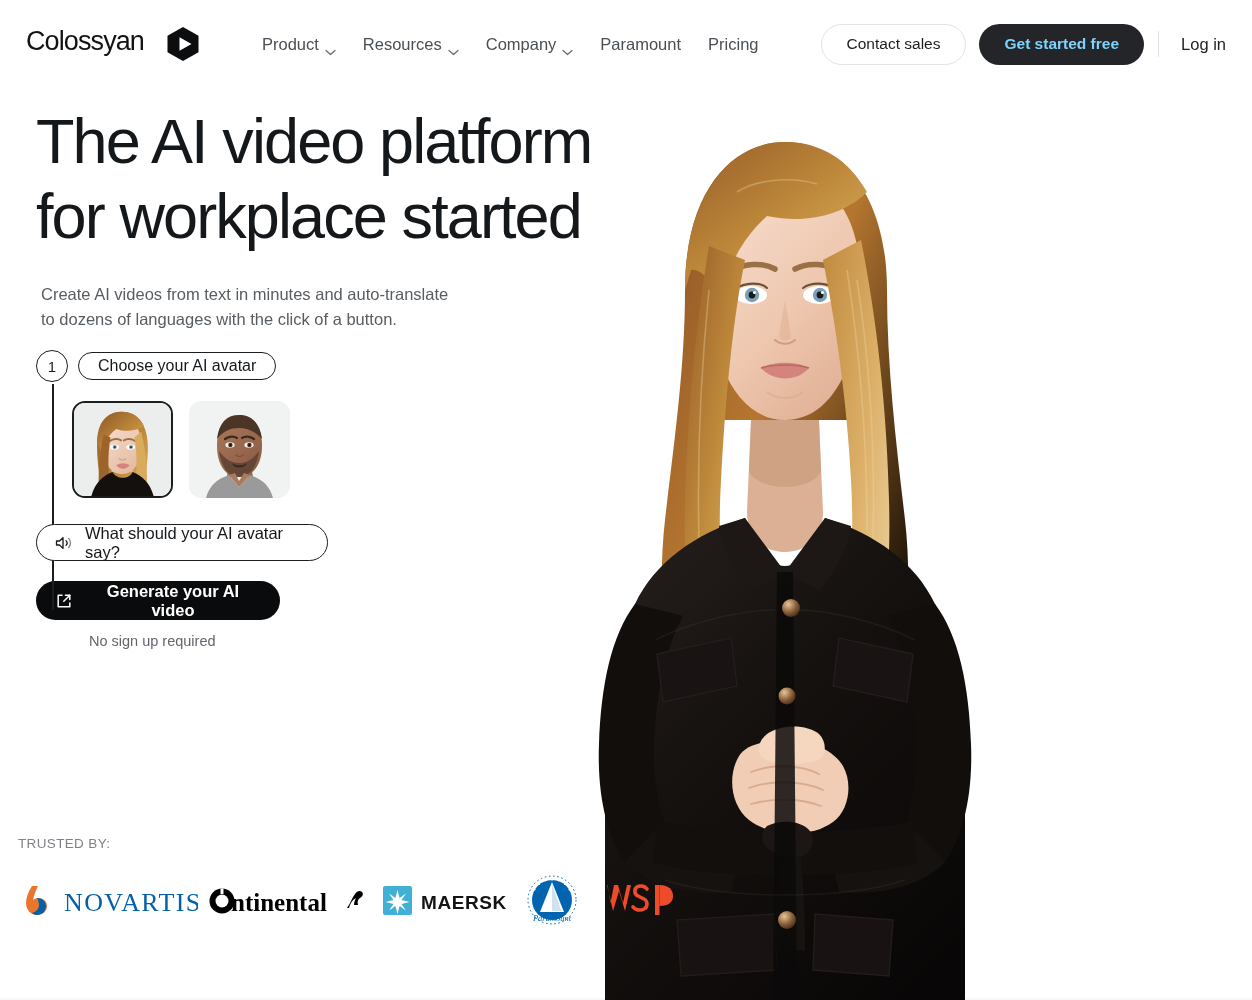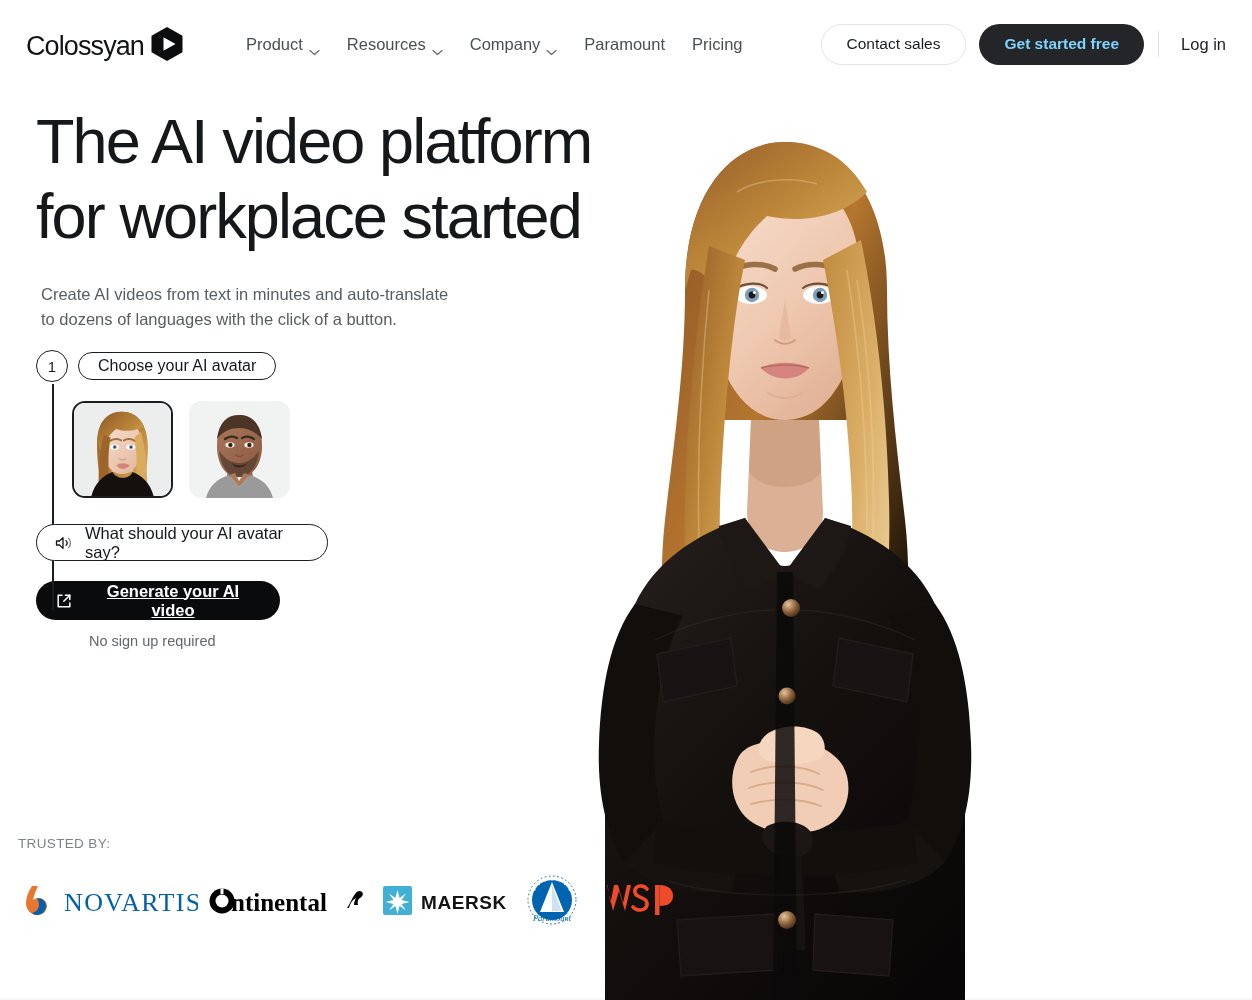--- a/index.html
+++ b/index.html
@@ -10,21 +10,21 @@
     color:#14171a;
     overflow:hidden;
   }
   .page { position:relative; width:1252px; height:1000px; background:#fff; overflow:hidden; }
 
   
   .header {
     position:absolute; top:0; left:0; width:1252px; height:88px;
     display:flex; align-items:center; z-index:40;
   }
-  .brand { display:flex; align-items:flex-end; margin-left:26px; gap:4px; cursor:pointer; }
+  .brand { display:flex; align-items:flex-start; margin-left:26px; gap:20px; cursor:pointer; }
   .brand-word {
     font-size:27px; letter-spacing:-0.9px; color:#111315;
     font-family:"Liberation Sans", sans-serif; font-weight:400;
   }
   .brand-mark { width:34px; height:36px; display:block; margin-left:2px; }
 
   .nav { display:flex; align-items:center; gap:27px; margin-left:62px; }
   .nav-item {
     display:flex; align-items:center; gap:6px;
     font-size:16.5px; color:#4a4f54; cursor:pointer; white-space:nowrap;
@@ -93,21 +93,20 @@
   }
   .say-text { font-size:16.5px; color:#15181b; }
   .speaker-icon { width:17px; height:16px; display:block; flex:none; }
 
   .gen-row { margin-top:20px; }
   .btn-generate {
     height:39px; width:244px; border-radius:999px; border:none; background:#0a0b0c;
     color:#fff; display:flex; align-items:center; gap:14px; padding:0 20px;
     font-size:16.5px; font-weight:bold; cursor:pointer;
     font-family:"Liberation Sans", sans-serif;
-    text-decoration:underline;
   }
   .ext-icon { width:16px; height:16px; display:block; flex:none; }
   .nosignup { margin:13px 0 0 53px; font-size:14.5px; color:#62676c; }
 
   
   .hero-figure {
     position:absolute; left:505px; top:120px; width:560px; height:880px; z-index:10;
     pointer-events:none;
   }
   .hero-figure svg { width:100%; height:100%; display:block; }

